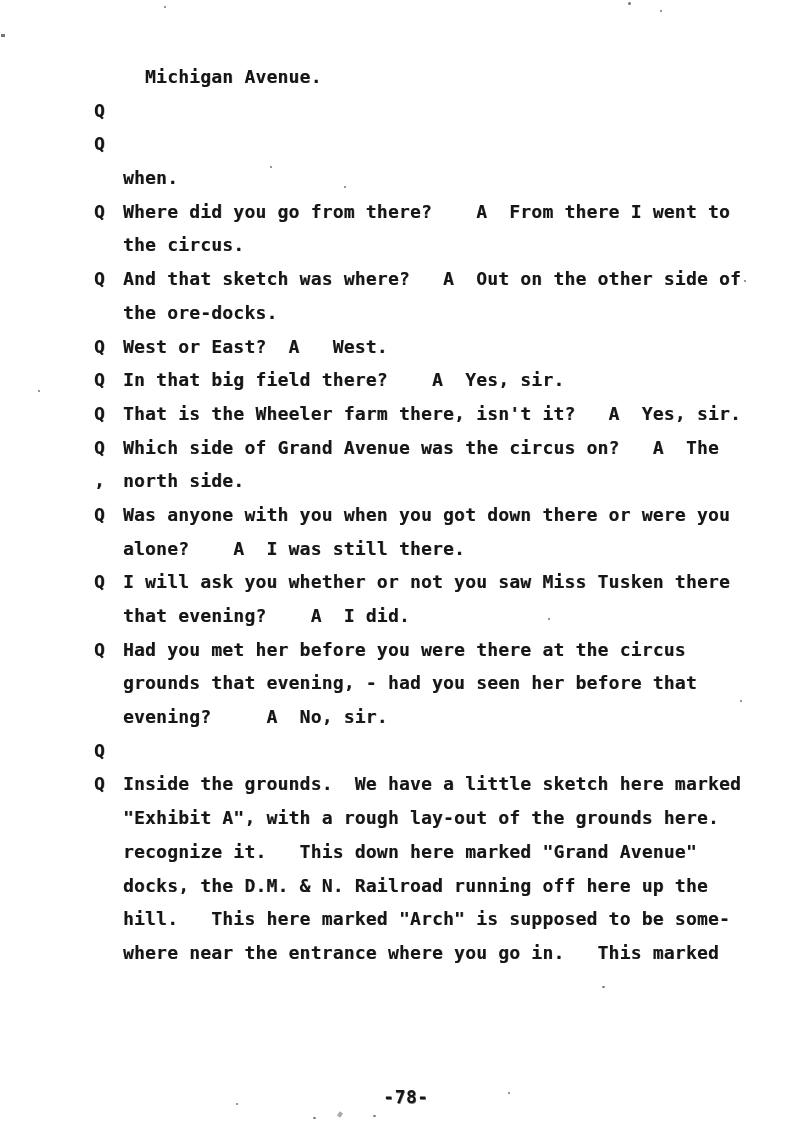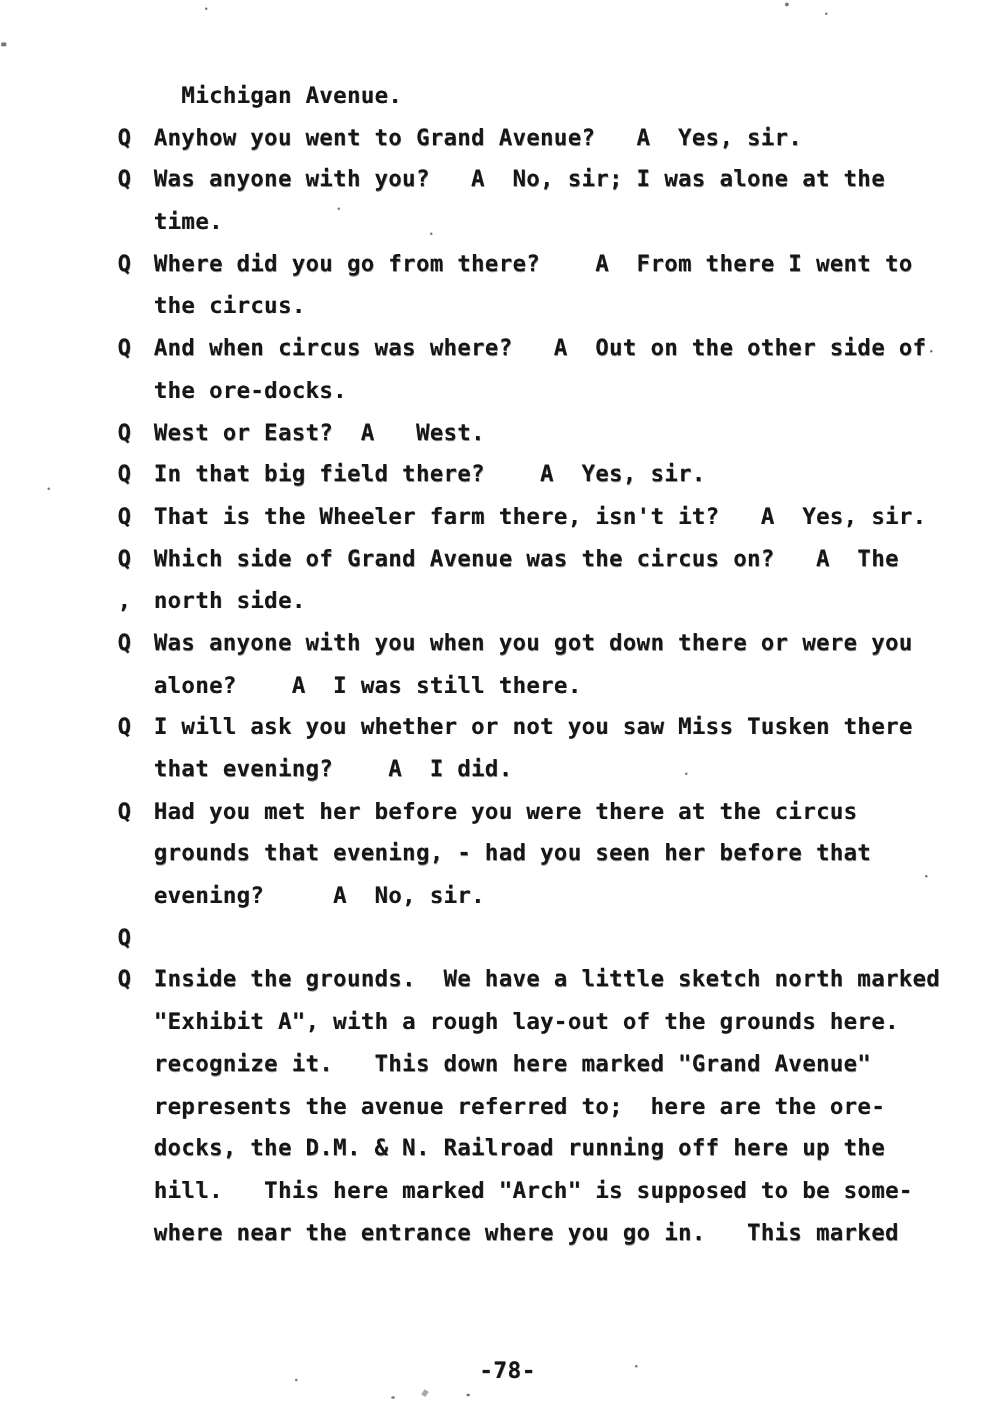--- a/index.html
+++ b/index.html
@@ -66,41 +66,39 @@
 
 <div class="page">
 
   <div class="transcript-body" id="transcript-body">
       <div class="line">
         <span class="marker"></span>
         <span class="text">  Michigan Avenue.</span>
       </div>
       <div class="line">
         <span class="marker">Q</span>
-        <span class="text">Anyhow you went to Grand Avenue?   A  Yes, sir.</span>
       </div>
       <div class="line">
         <span class="marker">Q</span>
-        <span class="text">Was anyone with you?   A  No, sir; I was alone at the</span>
       </div>
       <div class="line">
         <span class="marker"></span>
-        <span class="text">time.</span>
+        <span class="text">when.</span>
       </div>
       <div class="line">
         <span class="marker">Q</span>
         <span class="text">Where did you go from there?    A  From there I went to</span>
       </div>
       <div class="line">
         <span class="marker"></span>
         <span class="text">the circus.</span>
       </div>
       <div class="line">
         <span class="marker">Q</span>
-        <span class="text">And when circus was where?   A  Out on the other side of</span>
+        <span class="text">And that sketch was where?   A  Out on the other side of</span>
       </div>
       <div class="line">
         <span class="marker"></span>
         <span class="text">the ore-docks.</span>
       </div>
       <div class="line">
         <span class="marker">Q</span>
         <span class="text">West or East?  A   West.</span>
       </div>
       <div class="line">
@@ -145,33 +143,29 @@
       </div>
       <div class="line">
         <span class="marker"></span>
         <span class="text">evening?     A  No, sir.</span>
       </div>
       <div class="line">
         <span class="marker">Q</span>
       </div>
       <div class="line">
         <span class="marker">Q</span>
-        <span class="text">Inside the grounds.  We have a little sketch north marked</span>
+        <span class="text">Inside the grounds.  We have a little sketch here marked</span>
       </div>
       <div class="line">
         <span class="marker"></span>
         <span class="text">"Exhibit A", with a rough lay-out of the grounds here.</span>
       </div>
       <div class="line">
         <span class="marker"></span>
         <span class="text">recognize it.   This down here marked "Grand Avenue"</span>
-      </div>
-      <div class="line">
-        <span class="marker"></span>
-        <span class="text">represents the avenue referred to;  here are the ore-</span>
       </div>
       <div class="line">
         <span class="marker"></span>
         <span class="text">docks, the D.M. &amp; N. Railroad running off here up the</span>
       </div>
       <div class="line">
         <span class="marker"></span>
         <span class="text">hill.   This here marked "Arch" is supposed to be some-</span>
       </div>
       <div class="line">

